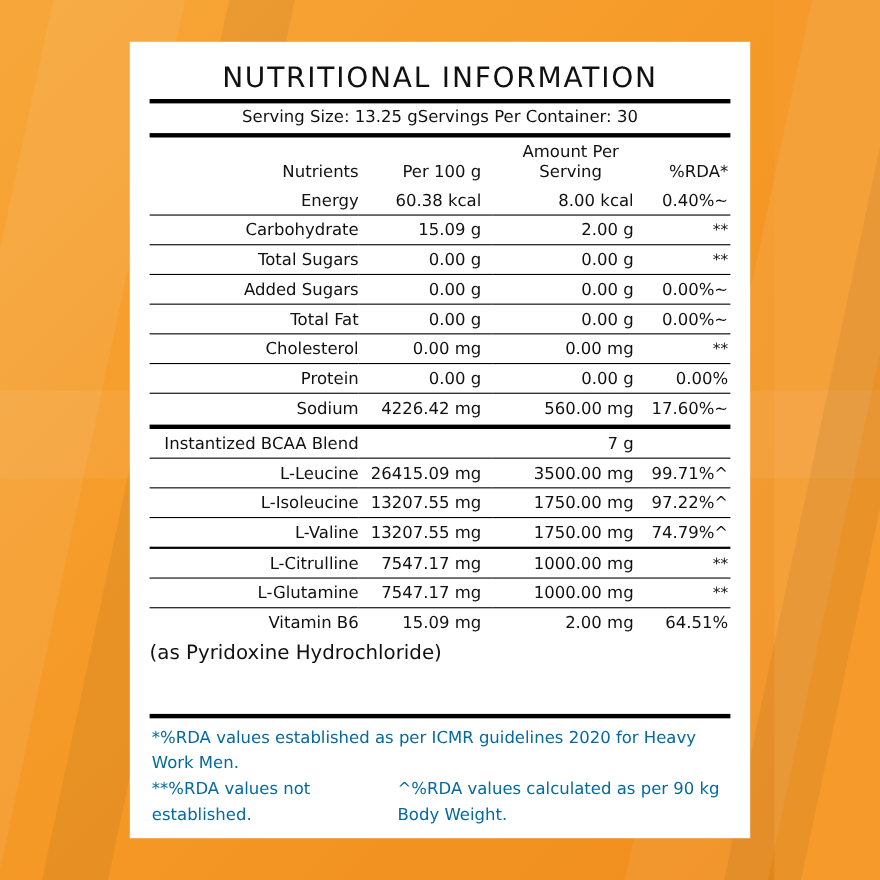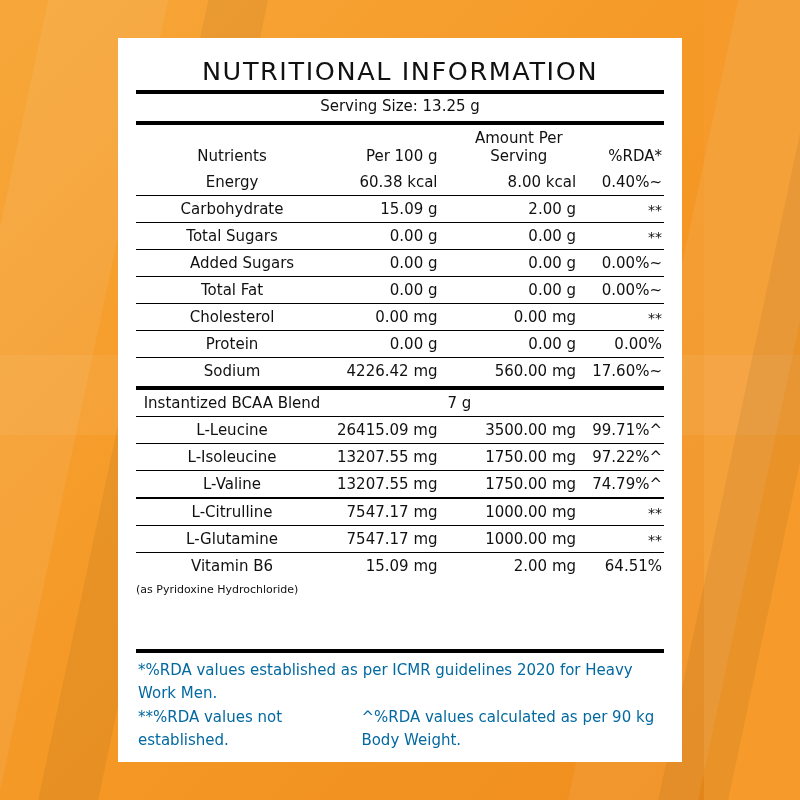--- a/index.html
+++ b/index.html
@@ -72,45 +72,45 @@
     width: 100%;
     border-collapse: collapse;
     font-size: 15px;
     color: #111;
   }
   table.nutri td, table.nutri th {
     padding: 4px 0 4px 0;
     vertical-align: bottom;
     font-weight: 400;
   }
-  .col-name   { width: 36%; text-align: center;  padding-left: 2px !important; }
+  .col-name   { width: 36%; text-align: right;  padding-left: 2px !important; }
   .col-p100   { width: 23%; text-align: right; padding-right: 10px !important; }
   .col-serv   { width: 27%; text-align: right; padding-right: 14px !important; }
   .col-rda    { width: 14%; text-align: right; padding-right: 2px !important; }
 
   thead th { font-weight: bold; font-size: 15px; }
   thead th.col-serv { text-align: center; padding-right: 0 !important; }
   thead th.col-rda  { text-align: right; }
 
   tr.line td { border-bottom: 1px solid #000; }
   tr.noline td { border-bottom: none; }
 
   .indent { padding-left: 22px !important; }
 
   td.sup { vertical-align: bottom; font-size: 14px; }
 
   .blend-row td {
     font-weight: bold;
     padding-top: 5px;
     padding-bottom: 5px;
   }
-  .blend-amount { text-align: left; font-weight: bold; }
+  .blend-amount { text-align: right; font-weight: bold; }
 
   .subnote {
-    font-size: 11px;
+    font-size: 18px;
     padding-left: 2px;
     padding-top: 0;
   }
 
   .footnotes {
     font-size: 15px;
     color: #0369a1;
     line-height: 1.55;
     padding: 6px 2px 0 2px;
   }
@@ -132,20 +132,21 @@
   <div class="bg-band b3"></div>
   <div class="bg-band b4"></div>
 
   <div class="label">
 
     <div class="title">NUTRITIONAL INFORMATION</div>
     <div class="rule-thick"></div>
 
     <div class="serving-row">
       <span>Serving Size: 13.25 g</span>
+      <span>Servings Per Container: 30</span>
     </div>
     <div class="rule-thick"></div>
 
     <table class="nutri">
       <thead>
         <tr class="line">
           <th class="col-name">Nutrients</th>
           <th class="col-p100">Per 100 g</th>
           <th class="col-serv">Amount Per Serving</th>
           <th class="col-rda">%RDA*</th>

